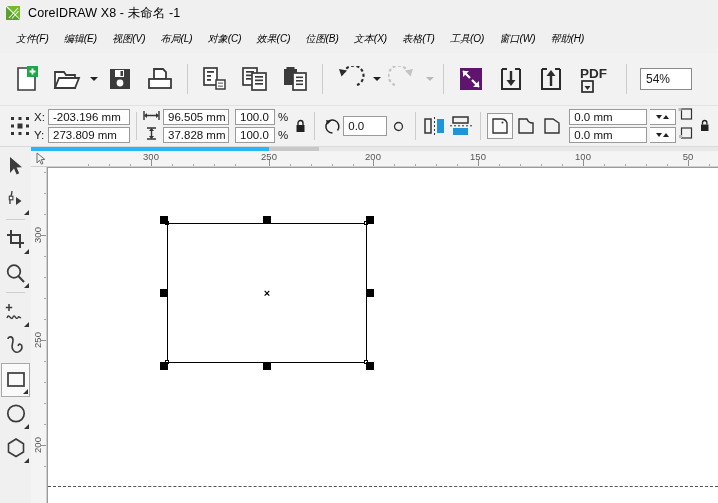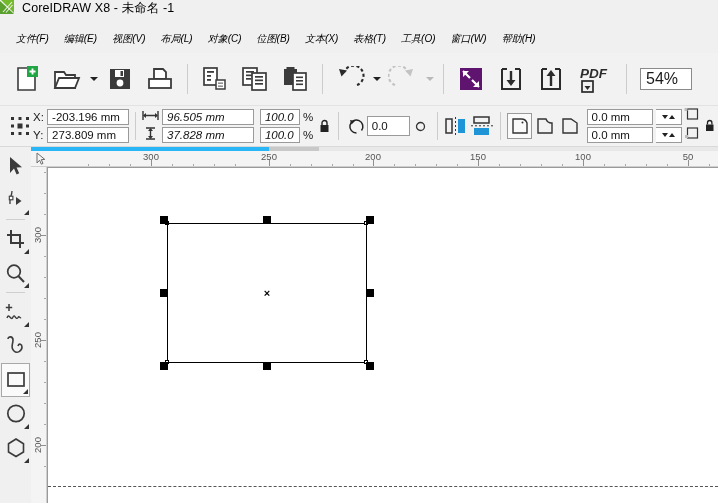--- a/index.html
+++ b/index.html
@@ -8,22 +8,22 @@
     width:718px; height:503px; overflow:hidden;
     font-family:"Liberation Sans", sans-serif;
     font-size:12px; color:#1a1a1a;
     background:#f0f0f0;
     -webkit-font-smoothing:none;
   }
   .app { width:718px; height:503px; display:flex; flex-direction:column; position:relative; }
 
   
   .titlebar {
-    height:26px; background:#f0f0f0; display:flex; 
-    gap:7px; flex:0 0 26px;
+    height:26px; background:#f0f0f0; display:flex; align-items:center;
+    padding-left:6px; gap:7px; flex:0 0 26px;
   }
   .logo { width:15px; height:15px; position:relative; }
   .title-text { font-size:12.5px; color:#000; letter-spacing:.1px; }
 
   
   .menubar {
     height:27px; background:#f0f0f0; display:flex; align-items:center;
     padding-left:9px; gap:1px; flex:0 0 27px;
   }
   .menu-item {
@@ -32,48 +32,48 @@
 
   
   .toolbar {
     height:53px; background:#f2f2f2; display:flex; align-items:center;
     padding-left:7px; flex:0 0 53px; border-bottom:1px solid #e2e2e2;
   }
   .tb-btn {
     width:40px; height:44px; display:flex; align-items:center; justify-content:center;
     position:relative; cursor:default;
   }
-  .tb-btn.wide { width:48px;font-style:italic; }
+  .tb-btn.wide { width:48px; }
   .tb-sep { width:1px; height:30px; background:#ccc; margin:0 7px; }
   .caret { width:0;height:0;border-left:4px solid transparent;border-right:4px solid transparent;border-top:4px solid #222; }
   .caret.dim { border-top-color:#b9b9b9; }
   .tb-caret-btn { width:13px;height:44px;display:flex;align-items:center;justify-content:center; }
   .zoombox {
     width:52px; height:22px; background:#fff; border:1px solid #8a8a8a;
-    display:flex; align-items:center; padding-left:5px; font-size:16px; margin-left:6px;
+    display:flex; align-items:center; padding-left:5px; font-size:12px; margin-left:6px;
   }
 
   
   .propbar {
     height:41px; background:#f2f2f2; display:flex; align-items:center;
     padding-left:6px; flex:0 0 41px; border-bottom:1px solid #d9d9d9;
   }
   .pb-icon { width:28px;height:34px;display:flex;align-items:center;justify-content:center; }
   .field-stack { display:flex; flex-direction:column; gap:2px; }
   .field-row { display:flex; align-items:center; gap:3px; height:16px; }
   .field-label { font-size:11.5px; width:11px; text-align:left; }
   .inp {
     height:16px; background:#fff; border:1px solid #9a9a9a; font-size:11.5px;
     display:flex; align-items:center; padding-left:4px; color:#111; overflow:hidden; white-space:nowrap;
   }
   .inp.w-xy { width:82px; }
-  .inp.w-size { width:92px;font-style:italic; }
-  .inp.w-pct { width:40px;font-style:italic; }
+  .inp.w-size { width:66px; }
+  .inp.w-pct { width:40px; }
   .inp.w-rot { width:44px; height:20px; }
-  .inp.w-corner { width:66px; }
+  .inp.w-corner { width:78px; }
   .pct-sign { font-size:11.5px; }
   .pb-sep { width:1px; height:28px; background:#ccc; margin:0 6px; }
   .spin-pair { display:flex; align-items:center; gap:1px; width:26px; height:16px;
     background:#fff; border:1px solid #9a9a9a; border-left:none; justify-content:center; }
   .tiny-arrow-d { width:0;height:0;border-left:3.5px solid transparent;border-right:3.5px solid transparent;border-top:4px solid #222; }
   .tiny-arrow-u { width:0;height:0;border-left:3.5px solid transparent;border-right:3.5px solid transparent;border-bottom:4px solid #222; }
   .sq-btn { width:26px;height:26px;display:flex;align-items:center;justify-content:center; }
   .sq-btn.sel { border:1px solid #9a9a9a; background:#fafafa; }
 
   
@@ -164,20 +164,21 @@
     </span>
     <span class="title-text">CoreIDRAW X8 - 未命名 -1</span>
   </div>
 
   <div class="menubar">
     <div class="menu-item">文件(F)</div>
     <div class="menu-item">编辑(E)</div>
     <div class="menu-item">视图(V)</div>
     <div class="menu-item">布局(L)</div>
     <div class="menu-item">对象(C)</div>
+    <div class="menu-item">效果(C)</div>
     <div class="menu-item">位图(B)</div>
     <div class="menu-item">文本(X)</div>
     <div class="menu-item">表格(T)</div>
     <div class="menu-item">工具(O)</div>
     <div class="menu-item">窗口(W)</div>
     <div class="menu-item">帮助(H)</div>
   </div>
 
   <div class="toolbar">
 

